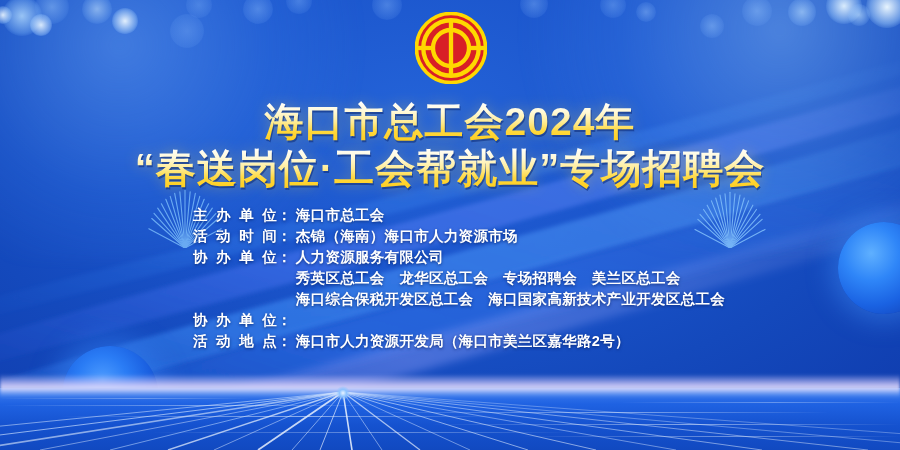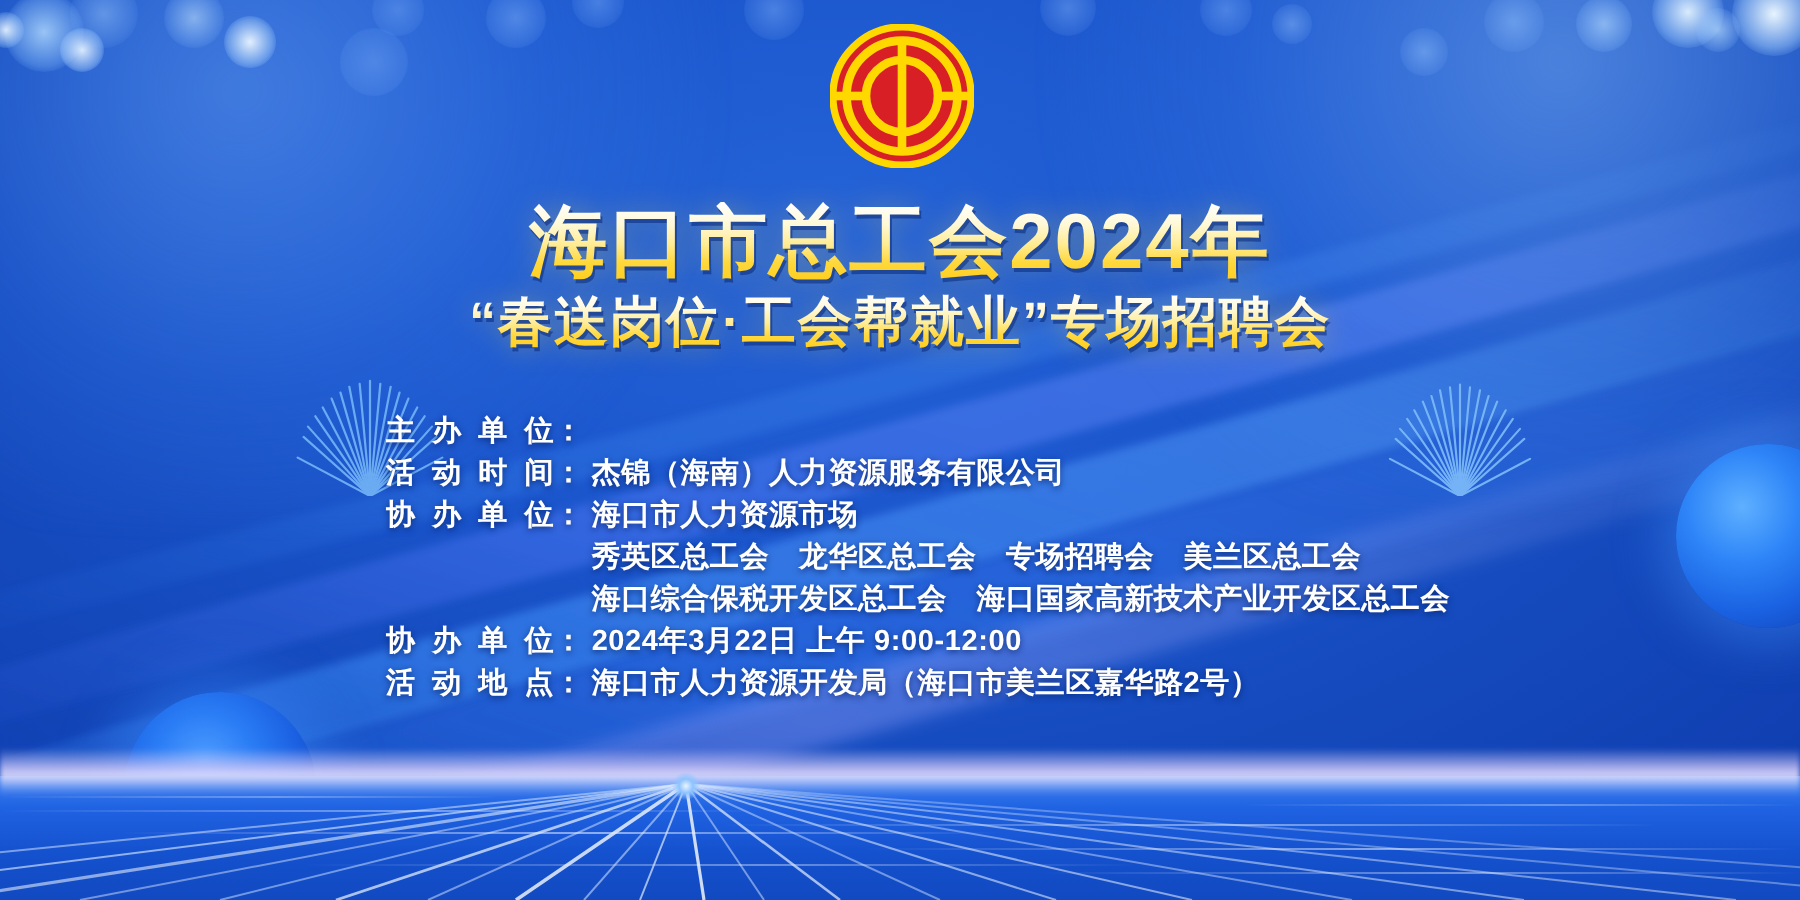--- a/index.html
+++ b/index.html
@@ -74,21 +74,21 @@
     font-weight:bold;
     letter-spacing:1px;
     line-height:1.08;
     background:linear-gradient(180deg,#ffffff 0%,#fff9d8 26%,#ffec95 50%,#ffd83c 72%,#ffcc1a 100%);
     -webkit-background-clip:text; background-clip:text;
     color:transparent; -webkit-text-fill-color:transparent;
     filter:drop-shadow(1.5px 2px 0 rgba(10,40,120,.55)) drop-shadow(0 0 7px rgba(255,214,60,.30));
     white-space:nowrap;
   }
   #title-1 { font-size:39px; }
-  #title-2 { font-size:27px; margin-top:4px; }
+  #title-2 { font-size:40px; margin-top:4px; }
 
   
   .firework { position:absolute; }
 
   
   #info {
     position:absolute; left:0; top:205px; width:900px;
     color:#ffffff; font-size:14.5px; font-weight:bold;
     letter-spacing:.3px;
     text-shadow:0 1px 3px rgba(5,30,95,.75);
@@ -288,51 +288,51 @@
       <path d="M50 84 L8 37"></path>
         <path d="M50 84 L92 37"></path>
     </g>
   </svg>
 
   <div id="info">
 
     <div class="info-row">
       <span class="info-label">主办单位</span>
       <span>：</span>
+      <span class="info-value">海口市总工会</span>
     </div>
 
     <div class="info-row">
       <span class="info-label">活动时间</span>
       <span>：</span>
-      <span class="info-value">杰锦（海南）人力资源服务有限公司</span>
+      <span class="info-value">杰锦（海南）海口市人力资源市场</span>
     </div>
 
     <div class="info-row">
       <span class="info-label">协办单位</span>
       <span>：</span>
-      <span class="info-value">海口市人力资源市场</span>
+      <span class="info-value">人力资源服务有限公司</span>
     </div>
 
     <div class="info-row">
       <span class="info-label blank">主办单位</span>
       <span style="visibility:hidden;">：</span>
       <span class="info-value indent">秀英区总工会　龙华区总工会　专场招聘会　美兰区总工会</span>
     </div>
 
     <div class="info-row">
       <span class="info-label blank">主办单位</span>
       <span style="visibility:hidden;">：</span>
       <span class="info-value indent">海口综合保税开发区总工会　海口国家高新技术产业开发区总工会</span>
     </div>
 
 
     <div class="info-row">
       <span class="info-label">协办单位</span>
       <span>：</span>
-      <span class="info-value">2024年3月22日 上午 9:00-12:00</span>
     </div>
 
     <div class="info-row">
       <span class="info-label">活动地点</span>
       <span>：</span>
       <span class="info-value">海口市人力资源开发局（海口市美兰区嘉华路2号）</span>
     </div>
 
   </div>
 

